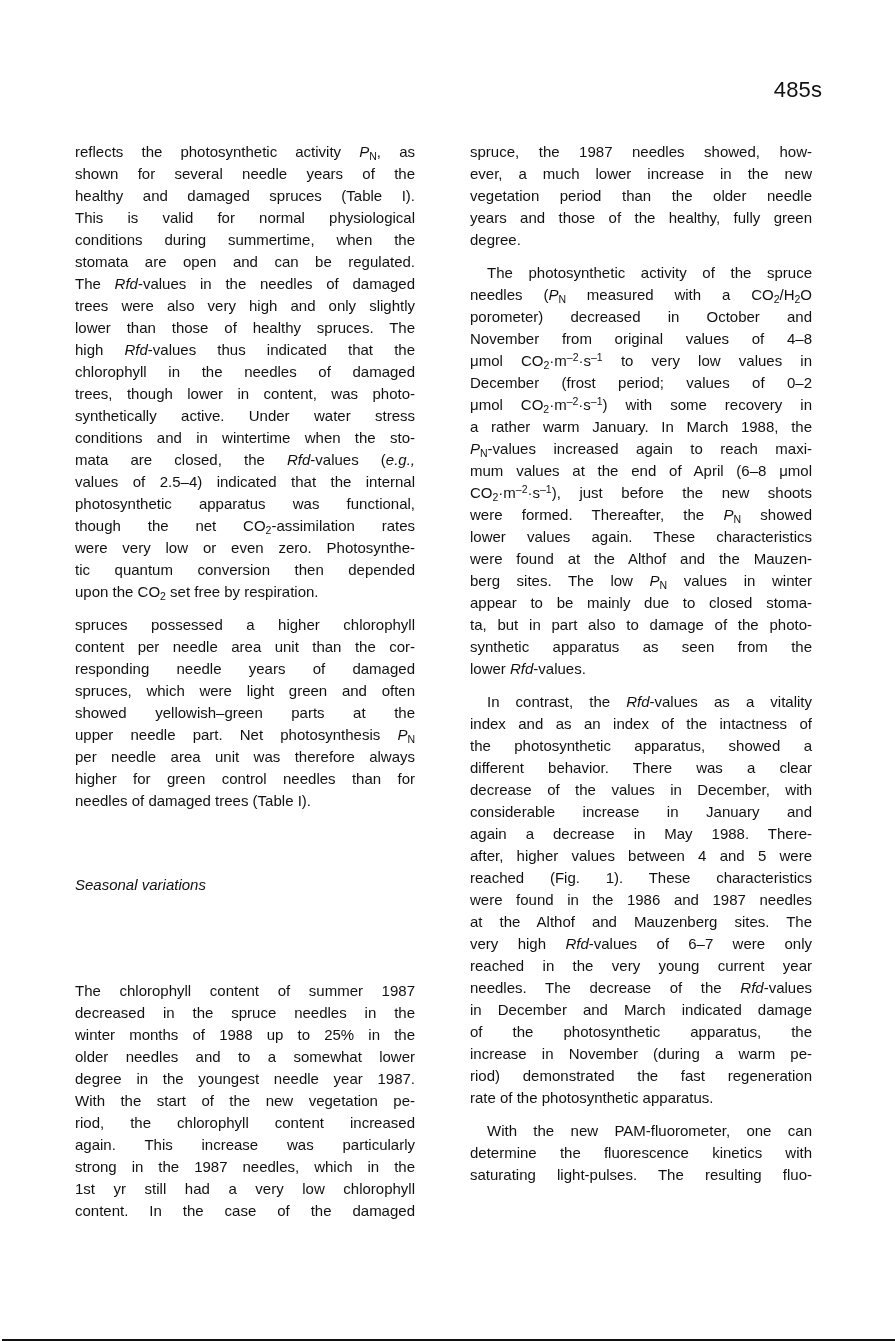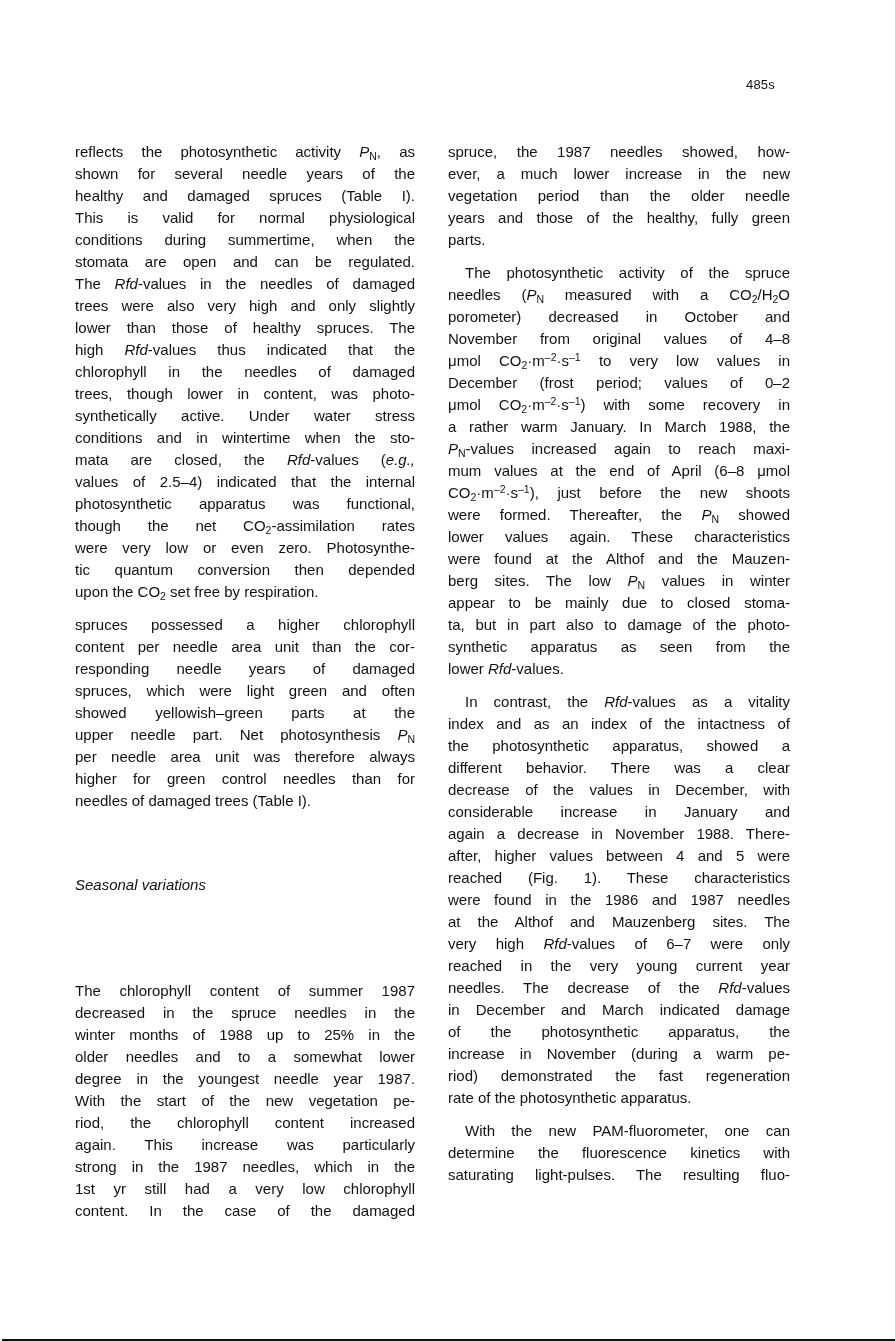--- a/index.html
+++ b/index.html
@@ -2,28 +2,28 @@
 <html><head>
 <meta charset="utf-8">
 <style>
   html, body { margin: 0; padding: 0; background: #ffffff; }
   body {
     width: 895px; height: 1341px; position: relative; overflow: hidden;
     font-family: "Liberation Sans", sans-serif; color: #111111;
   }
   .page-number {
     position: absolute; top: 77px; left: 746px; width: 104px;
-    text-align: left; font-size: 13px; letter-spacing: 0.2px;
+    text-align: center; font-size: 22px; letter-spacing: 0.2px;
   }
   .column {
     position: absolute; width: 340px;
     font-size: 15px; line-height: 22px;
   }
   .col-left  { left: 75px;  top: 141px; }
-  .col-right { left: 448px; top: 141px; width: 342px; }
+  .col-right { left: 470px; top: 141px; width: 342px; }
   .line {
     display: block; text-align: justify; text-align-last: justify;
     white-space: nowrap; height: 22px; overflow: visible;
   }
   .line.last { text-align-last: left; }
   .line.indent { padding-left: 17px; }
   .para { margin-bottom: 11px; }
   .heading { font-style: italic; margin: 62px 0 84px 0; }
   .it { font-style: italic; }
   sub { font-size: 0.7em; vertical-align: -0.3em; line-height: 0; }
@@ -94,21 +94,21 @@
       </div>
   </div>
 
   <div class="column col-right">
     <div>
         <div class="para">
           <span class="line"><span>spruce, the 1987 needles showed, how-</span></span>
           <span class="line"><span>ever, a much lower increase in the new</span></span>
           <span class="line"><span>vegetation period than the older needle</span></span>
           <span class="line"><span>years and those of the healthy, fully green</span></span>
-          <span class="line last"><span>parts.</span></span>
+          <span class="line last"><span>degree.</span></span>
         </div>
         <div class="para">
           <span class="line indent"><span>The photosynthetic activity of the spruce</span></span>
           <span class="line"><span>needles (</span><span class="it">P</span><sub>N</sub><span> measured with a CO</span><sub>2</sub><span>/H</span><sub>2</sub><span>O</span></span>
           <span class="line"><span>porometer) decreased in October and</span></span>
           <span class="line"><span>November from original values of 4–8</span></span>
           <span class="line"><span>μmol CO</span><sub>2</sub><span>·m</span><sup>–2</sup><span>·s</span><sup>–1</sup><span> to very low values in</span></span>
           <span class="line"><span>December (frost period; values of 0–2</span></span>
           <span class="line"><span>μmol CO</span><sub>2</sub><span>·m</span><sup>–2</sup><span>·s</span><sup>–1</sup><span>) with some recovery in</span></span>
           <span class="line"><span>a rather warm January. In March 1988, the</span></span>
@@ -124,21 +124,21 @@
           <span class="line"><span>synthetic apparatus as seen from the</span></span>
           <span class="line last"><span>lower </span><span class="it">Rfd</span><span>-values.</span></span>
         </div>
         <div class="para">
           <span class="line indent"><span>In contrast, the </span><span class="it">Rfd</span><span>-values as a vitality</span></span>
           <span class="line"><span>index and as an index of the intactness of</span></span>
           <span class="line"><span>the photosynthetic apparatus, showed a</span></span>
           <span class="line"><span>different behavior. There was a clear</span></span>
           <span class="line"><span>decrease of the values in December, with</span></span>
           <span class="line"><span>considerable increase in January and</span></span>
-          <span class="line"><span>again a decrease in November 1988. There-</span></span>
+          <span class="line"><span>again a decrease in May 1988. There-</span></span>
           <span class="line"><span>after, higher values between 4 and 5 were</span></span>
           <span class="line"><span>reached (Fig. 1). These characteristics</span></span>
           <span class="line"><span>were found in the 1986 and 1987 needles</span></span>
           <span class="line"><span>at the Althof and Mauzenberg sites. The</span></span>
           <span class="line"><span>very high </span><span class="it">Rfd</span><span>-values of 6–7 were only</span></span>
           <span class="line"><span>reached in the very young current year</span></span>
           <span class="line"><span>needles. The decrease of the </span><span class="it">Rfd</span><span>-values</span></span>
           <span class="line"><span>in December and March indicated damage</span></span>
           <span class="line"><span>of the photosynthetic apparatus, the</span></span>
           <span class="line"><span>increase in November (during a warm pe-</span></span>

